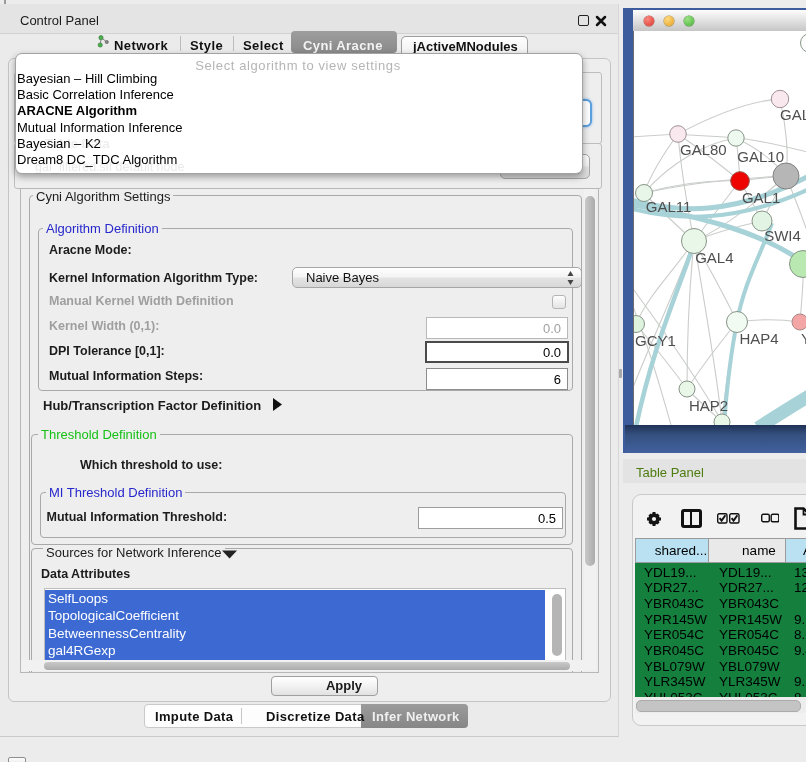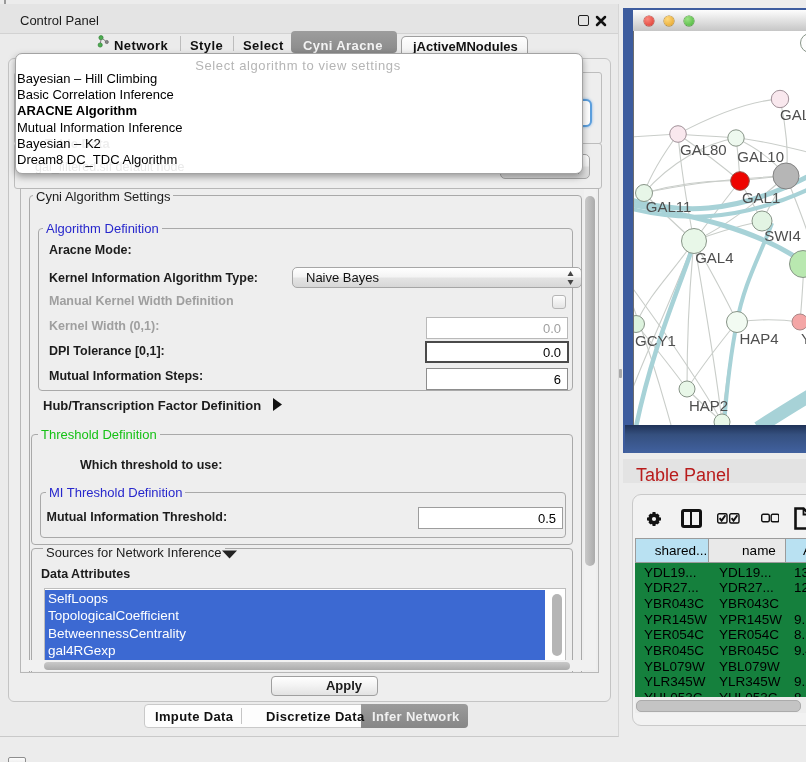--- a/index.html
+++ b/index.html
@@ -231,21 +231,21 @@
       <text x="130.2" y="209.7">SWI4</text>
       <text x="61.2" y="231.7">GAL4</text>
       <text x="105.4" y="312.6">HAP4</text>
       <text x="167" y="312.6">YM</text>
       <text x="1" y="315.2">GCY1</text>
       <text x="55" y="379.5">HAP2</text>
     </g>
   </svg>
 
   <div class="abs" style="left:623px;top:459px;width:183px;height:24px;background:#e3e3e3;"></div>
-  <div class="abs" style="left:636px;top:465px;font-size:18px;color:#b91c1c;">Table Panel</div>
+  <div class="abs" style="left:636px;top:465px;font-size:13px;color:#4d7c0f;">Table Panel</div>
 
   <div class="abs" style="left:632px;top:494px;width:184px;height:230px;background:#f2f2f2;border:1px solid #c9c9c9;border-radius:9px;"></div>
 
   <svg class="abs" style="left:645.5px;top:510.5px;" width="16" height="16" viewBox="0 0 16 16">
     <g fill="#141414">
       <path d="M8 0 A8 8 0 0 1 8 16 A8 8 0 0 1 8 0 Z M8 4.6 A3.4 3.4 0 0 0 8 11.4 A3.4 3.4 0 0 0 8 4.6 Z" fill-rule="evenodd" transform="scale(.72) translate(3.1,3.1)"></path>
       <g stroke="#141414" stroke-width="3">
         <path d="M8 1 V15 M1 8 H15" transform="rotate(0 8 8)"></path>
         <path d="M8 1.6 V14.4 M1.6 8 H14.4" transform="rotate(45 8 8)"></path>
       </g>

